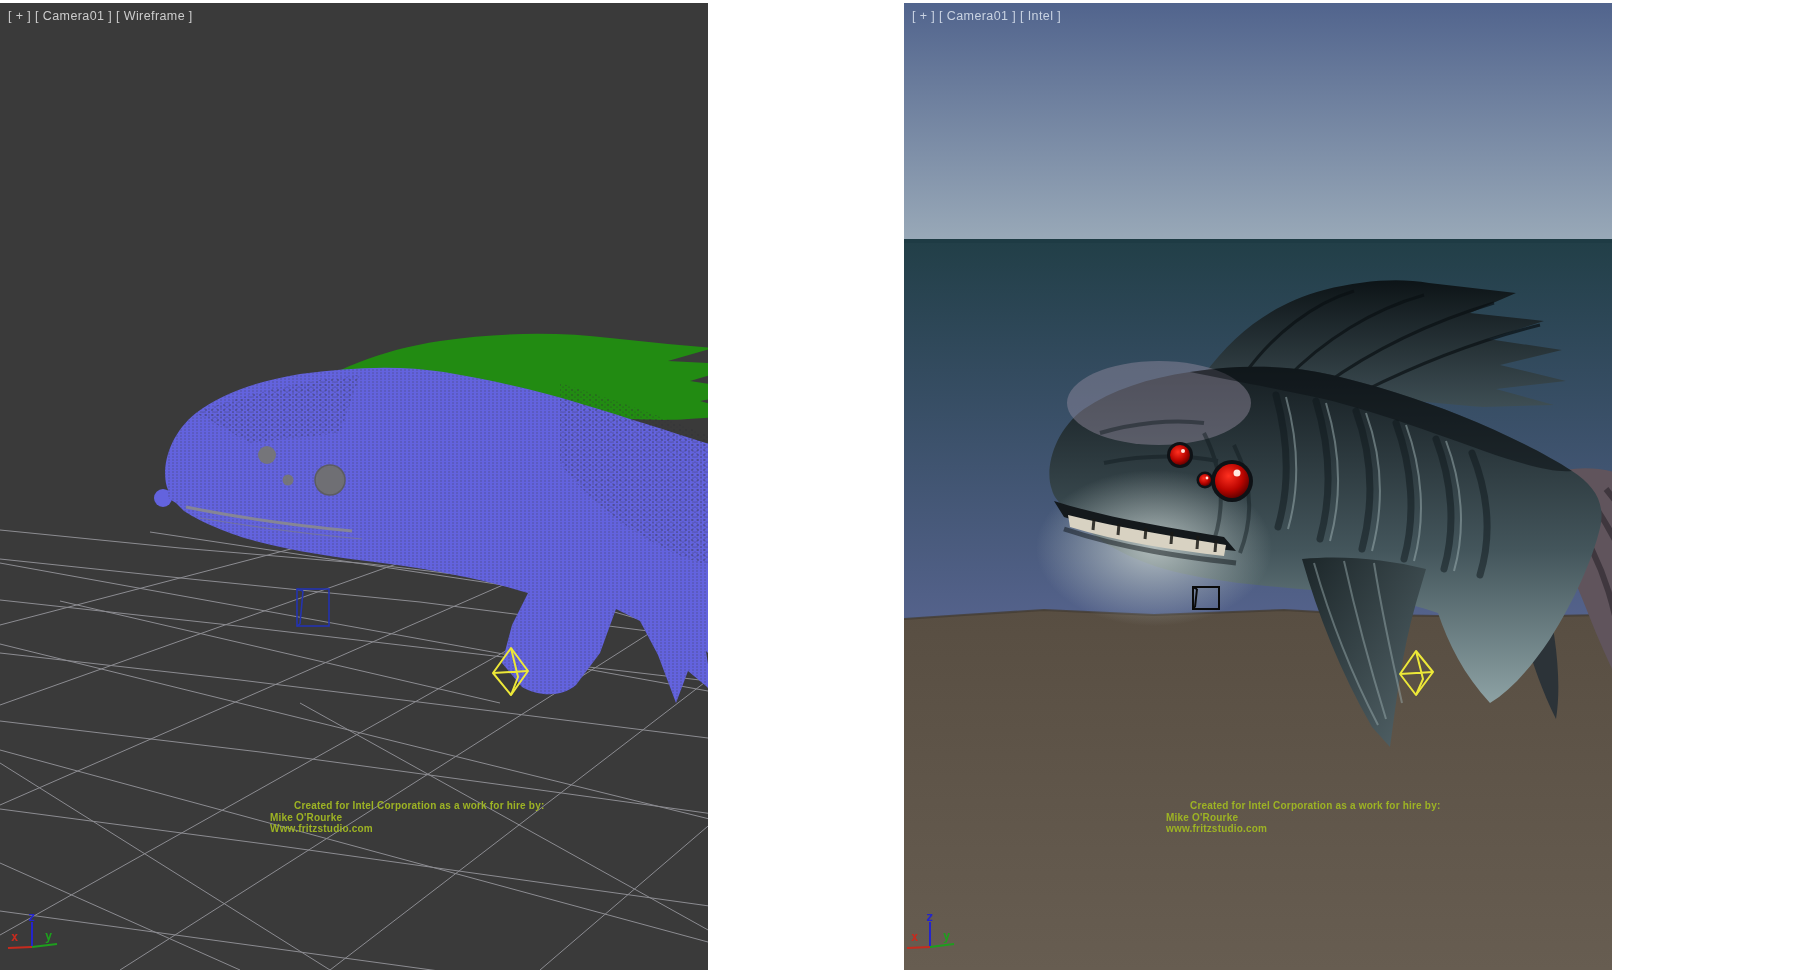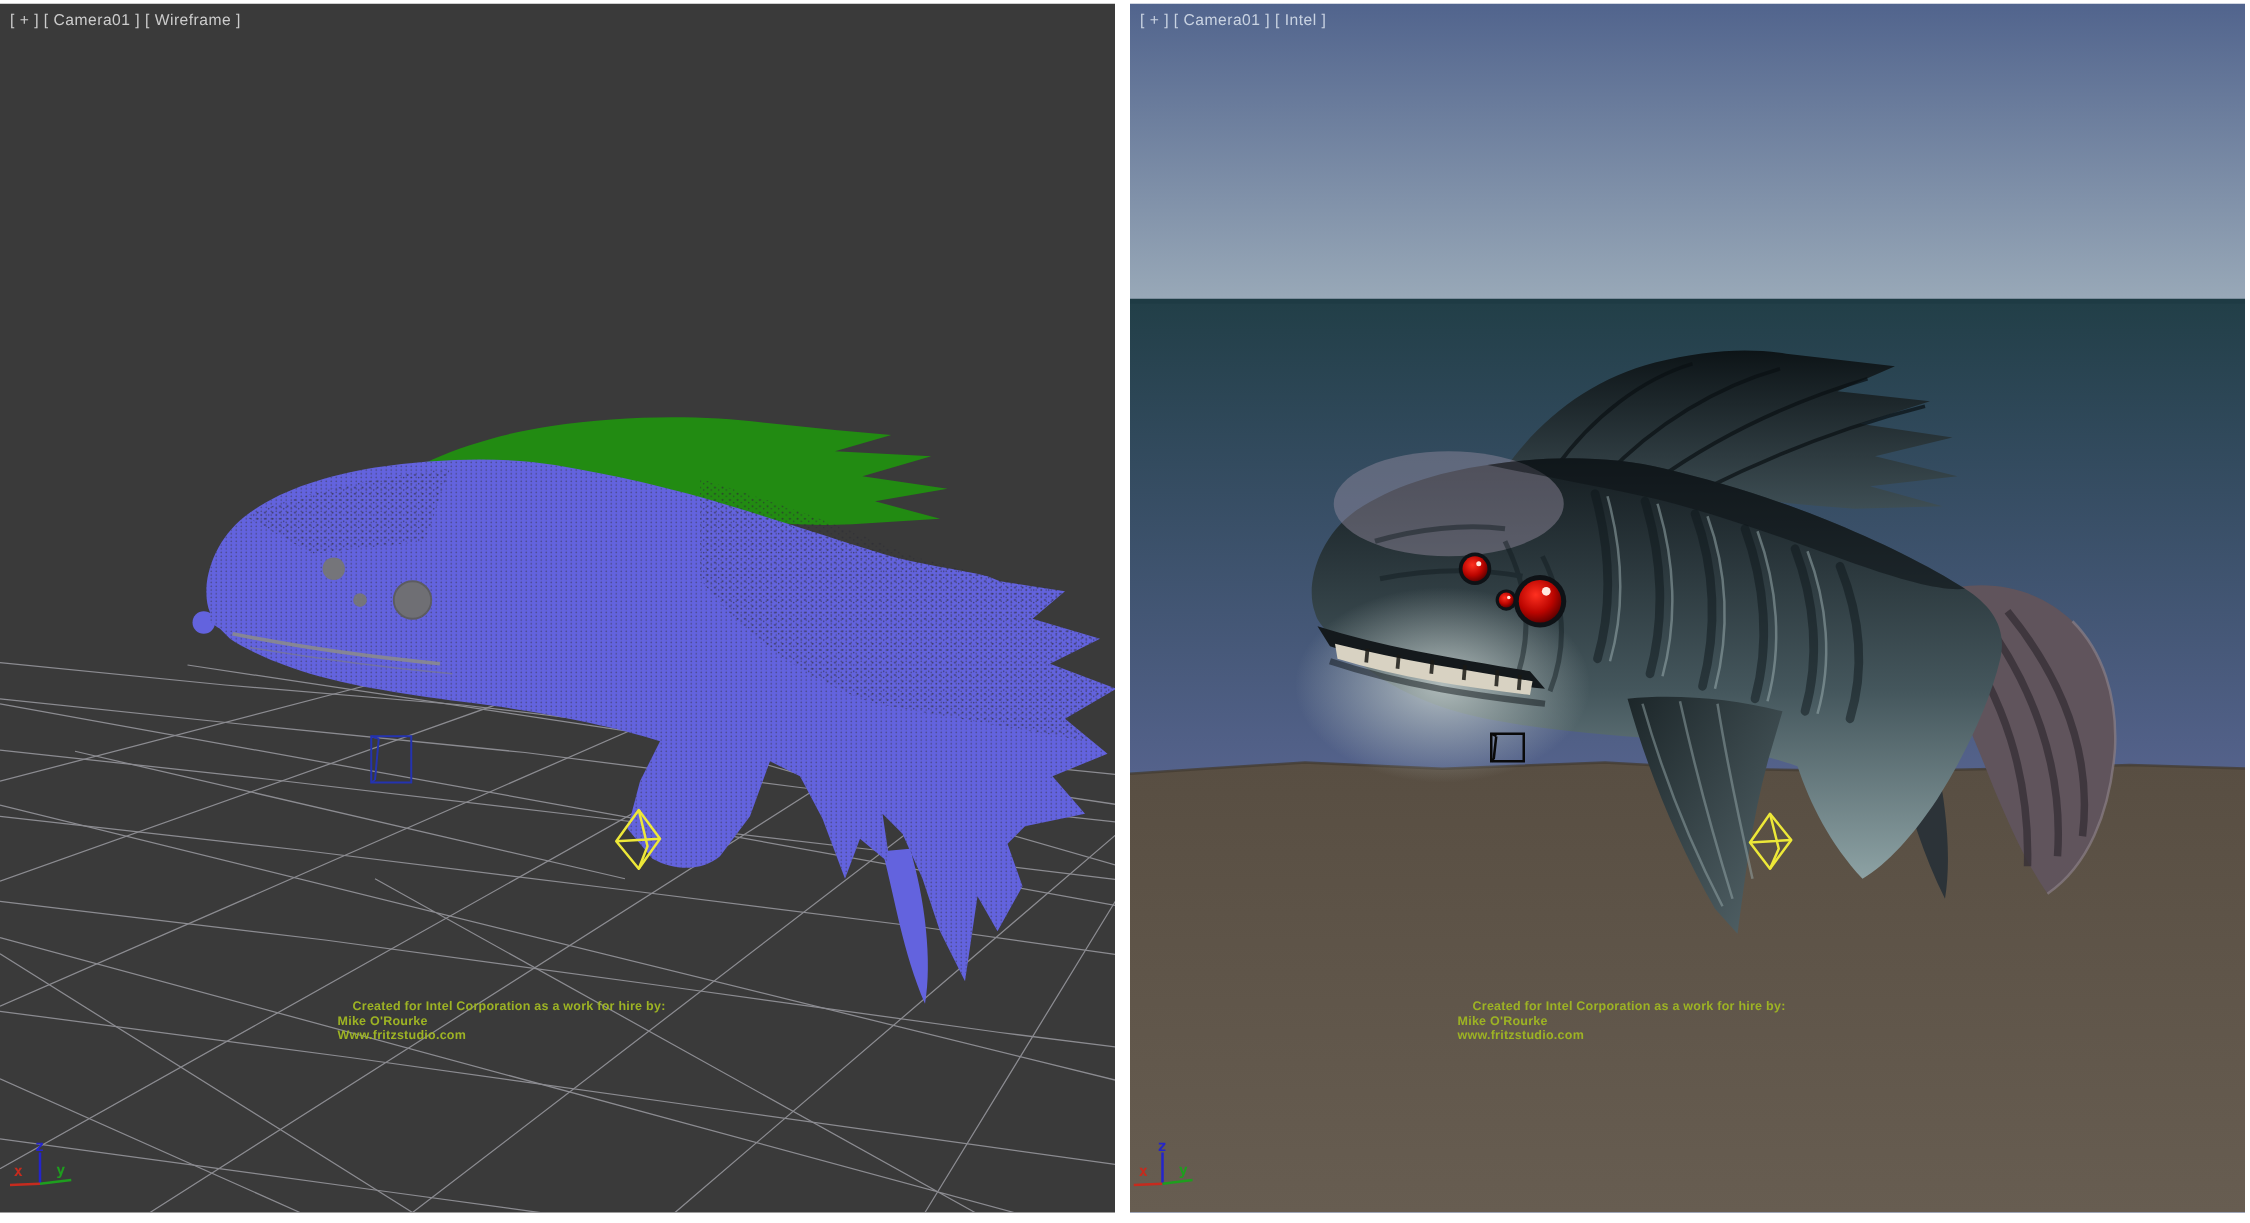--- a/index.html
+++ b/index.html
@@ -1,30 +1,30 @@
 <!DOCTYPE html>
 <html><head>
 <meta charset="utf-8">
 <style>
   html,body{margin:0;padding:0;background:#ffffff;width:1800px;height:978px;overflow:hidden;
             font-family:"Liberation Sans", sans-serif;}
   .stage{position:relative;width:1800px;height:978px;background:#fff;}
-  .viewport{position:absolute;top:3px;width:892px;height:967px;overflow:hidden;}
+  .viewport{position:absolute;top:3px;width:708px;height:967px;overflow:hidden;}
   .viewport.left{left:0;background:#3A3A3A;}
   .viewport.right{left:904px;background:#51648D;}
   .vp-label{position:absolute;top:6px;left:8px;font-size:12.5px;letter-spacing:0.4px;
             z-index:5;user-select:none;}
   .viewport.left .vp-label{color:#cccccc;}
   .viewport.right .vp-label{color:#c9d3e2;}
   .art{position:absolute;left:0;top:0;width:896px;height:967px;display:block;}
   .wm{position:absolute;top:797px;z-index:4;color:#9DB324;font-size:10px;font-weight:bold;
       line-height:11.5px;letter-spacing:0.2px;white-space:nowrap;}
   .viewport.left .wm{left:270px;}
   .viewport.right .wm{left:262px;}
-  .wm .l1{margin-left:12px;}
+  .wm .l1{margin-left:24px;}
   .axis-gizmo{position:absolute;left:2px;top:910px;width:62px;height:56px;z-index:4;}
   .axis-gizmo text{font-family:"DejaVu Sans Mono", monospace;font-size:12px;font-weight:bold;}
 </style>
 </head>
 <body>
 
 <div class="stage">
 
   <div class="viewport left">
     <span class="vp-label">[ + ] [ Camera01 ] [ Wireframe ]</span>

